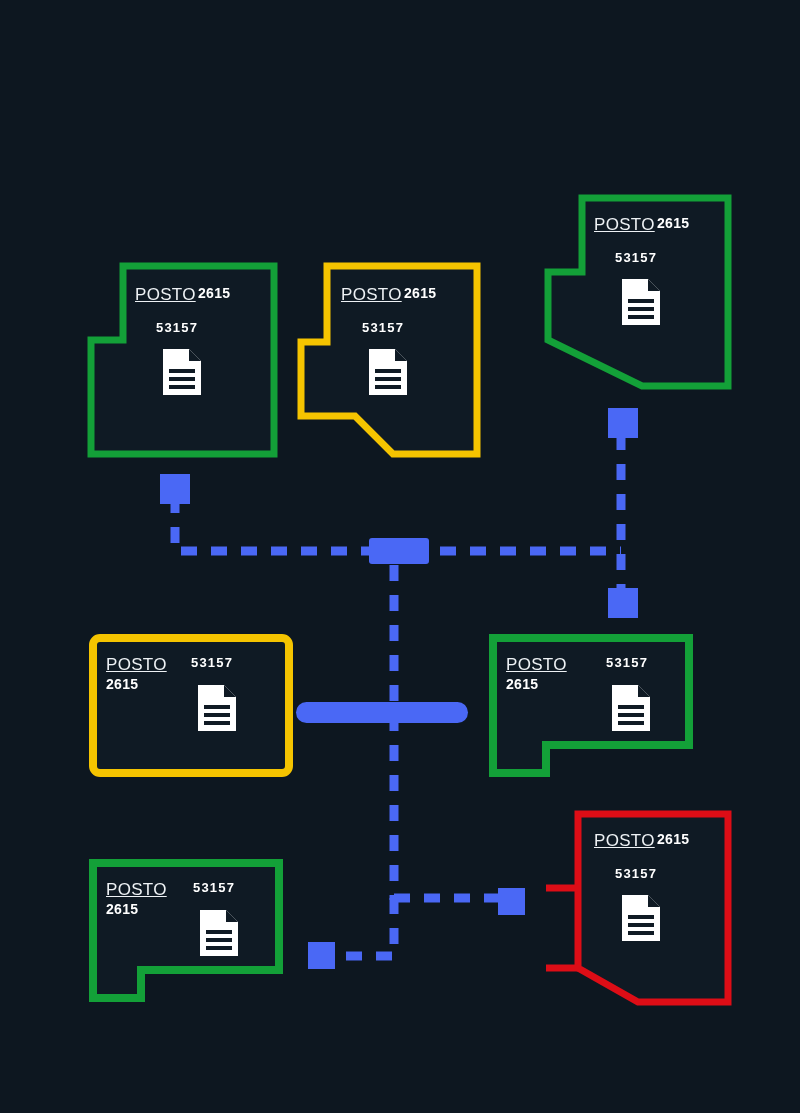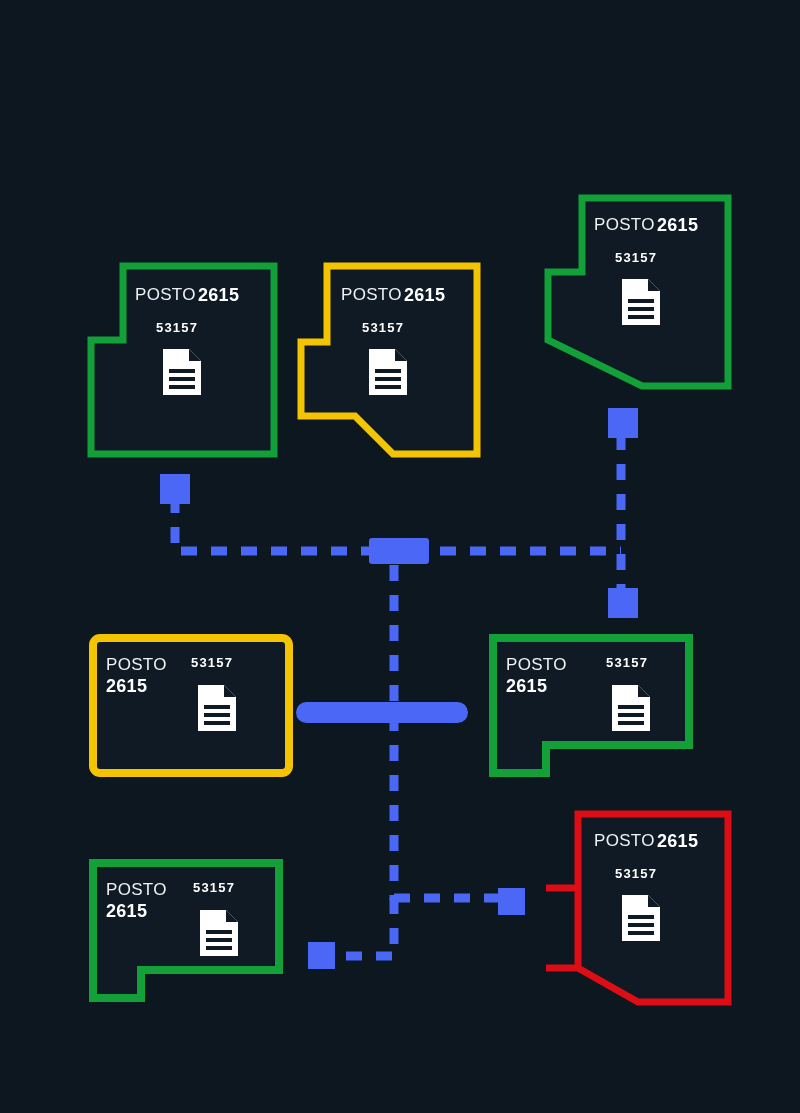--- a/index.html
+++ b/index.html
@@ -38,24 +38,25 @@
   .lbl {
     position: absolute;
     white-space: nowrap;
     color: #ffffff;
     letter-spacing: 0.3px;
   }
   .lbl-posto {
     font-weight: 400;
     font-size: 17px;
     color: #eef2f5;
+    text-decoration: underline;
   }
   .lbl-code {
     font-weight: 700;
-    font-size: 18px;
+    font-size: 14px;
     color: #ffffff;
   }
   .lbl-id {
     font-weight: 700;
     font-size: 13px;
     color: #ffffff;
     letter-spacing: 1.2px;
   }
   .doc-icon {
     position: absolute;

